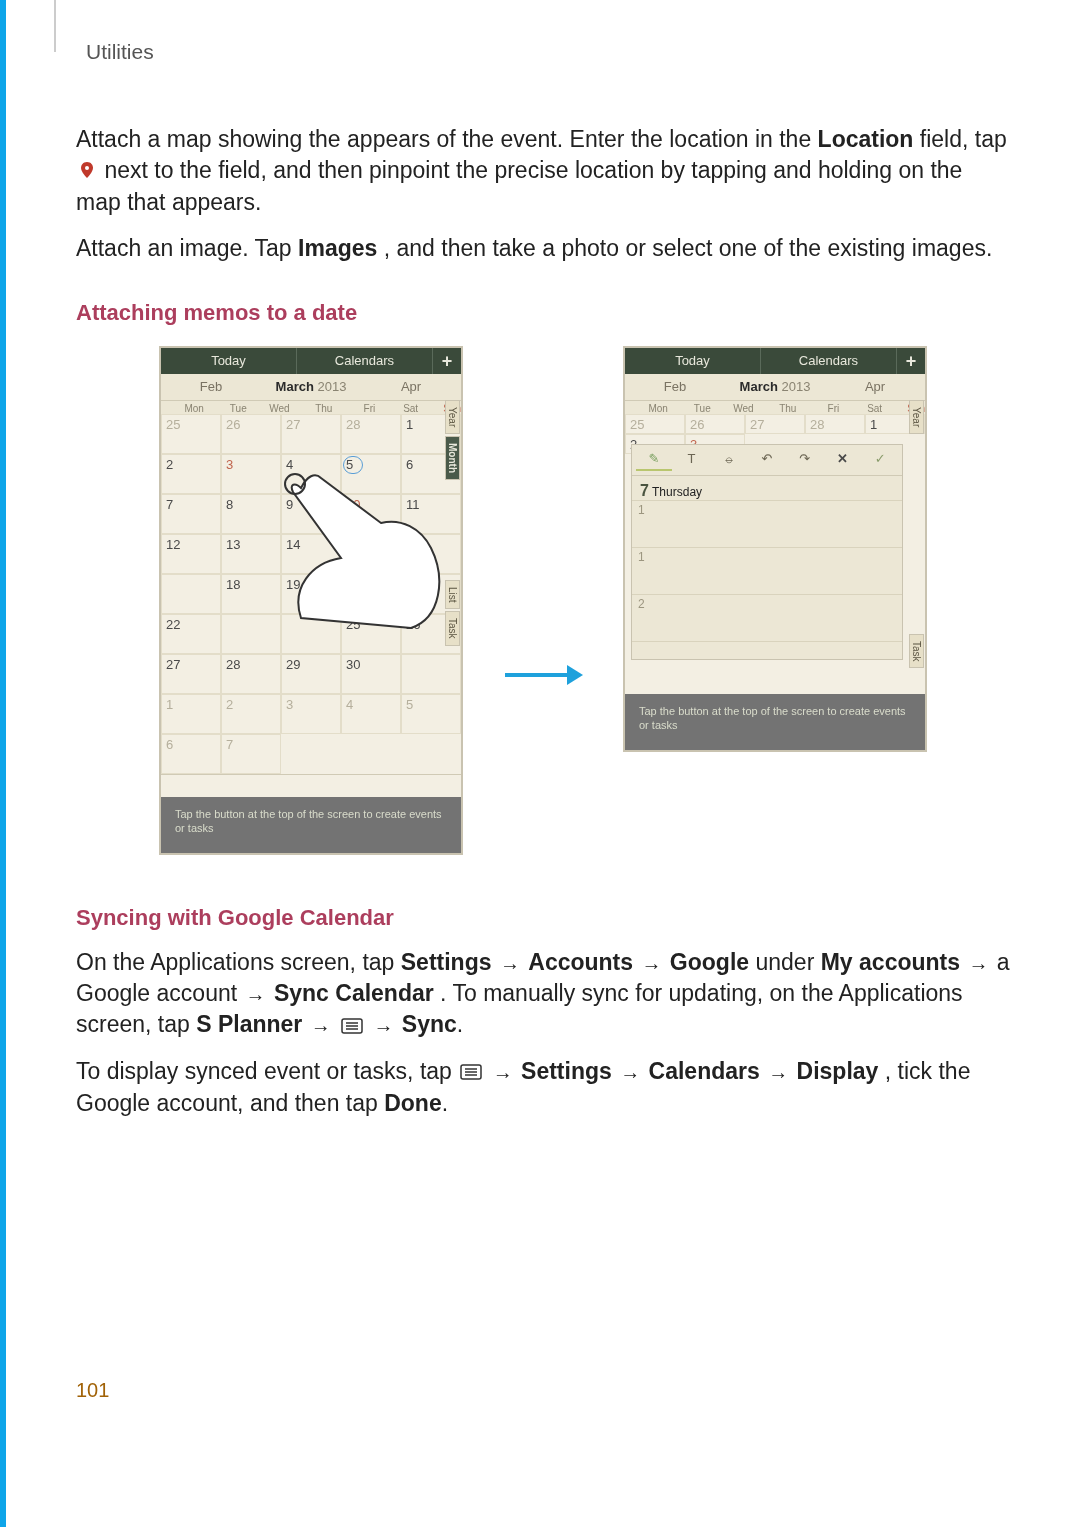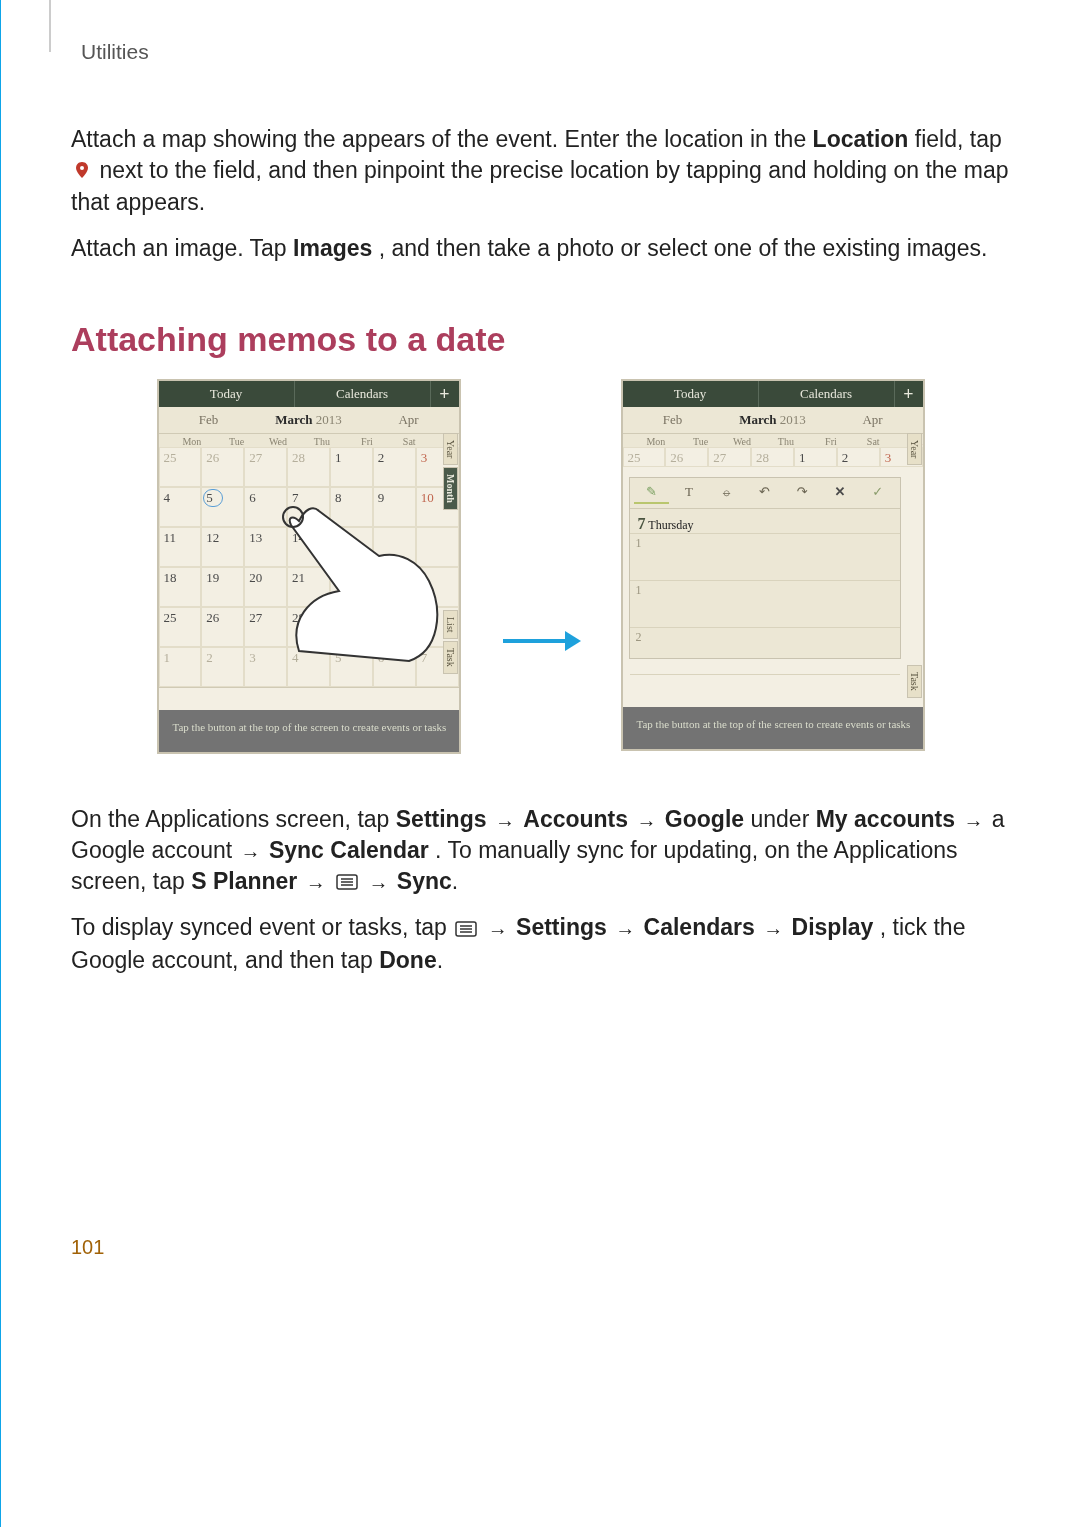--- a/index.html
+++ b/index.html
@@ -8,21 +8,21 @@
     background: #fff;
     font-family: "Segoe UI", "Helvetica Neue", Arial, sans-serif;
     color: #222;
   }
   .page {
     width: 1080px;
     min-height: 1527px;
     padding: 30px 70px 32px 70px;
     box-sizing: border-box;
     position: relative;
-    border-left: 1px solid #0ea5e9;
+    border-left: 6px solid #0ea5e9;
     margin-left: 0;
   }
   .header-rule {
     position: absolute;
     left: 48px;
     top: 0;
     width: 2px;
     height: 52px;
     background: #ccc;
   }
@@ -32,43 +32,42 @@
     margin: 10px 0 60px 10px;
   }
   .body-text {
     font-size: 23px;
     line-height: 1.35;
     margin: 0 0 14px 0;
     color: #222;
   }
   .body-text b { font-weight: 700; }
   .section-heading {
-    font-size: 34px;
+    font-size: 22px;
     font-weight: 700;
     color: #ac3e5d;
-    margin: 56px 0 16px 0;
+    margin: 36px 0 16px 0;
   }
   .inline-icon {
     display: inline-block;
     vertical-align: middle;
     margin: 0 2px;
   }
   .arrow-sym {
     font-size: 20px;
     padding: 0 2px;
   }
   
   .illus-wrap {
     display: flex;
     align-items: flex-start;
     justify-content: center;
     gap: 40px;
     margin: 20px auto 50px auto;
     width: 100%;
-    font-family: Liberation Serif, serif;
   }
   .phone {
     width: 300px;
     background: #f3efe3;
     border: 2px solid #c9c3b0;
     position: relative;
   }
   .phone .bar {
     display: flex;
     background: #3a4a3a;
@@ -100,21 +99,21 @@
     display: grid;
     grid-template-columns: repeat(7, 1fr);
     background: #ece7d5;
     font-size: 10px;
     color: #8a8472;
   }
   .phone .days-row > div { text-align: right; padding: 2px 0 0 0; }
   .phone .sun { color: #c0654e; }
   .cal-grid {
     display: grid;
-    grid-template-columns: repeat(7, 1fr);
+    grid-template-columns: repeat(5, 1fr);
     grid-auto-rows: 40px;
     background: #f3efe3;
   }
   .cal-grid > div {
     border: 1px solid #e3ddc9;
     font-size: 13px;
     color: #4a4a4a;
     padding: 2px 0 0 4px;
     box-sizing: border-box;
   }
@@ -381,20 +380,21 @@
         <div class="memo-lines">
           <div>1</div>
           <div>1</div>
           <div>2</div>
           <div></div>
         </div>
       </div>
     </div>
   </div>
 
+  <h2 class="section-heading">Syncing with Google Calendar</h2>
 
   <p class="body-text">
     <span>On the Applications screen, tap </span>
     <b>Settings</b>
     <span class="arrow-sym">→</span>
     <b>Accounts</b>
     <span class="arrow-sym">→</span>
     <b>Google</b>
     <span> under </span>
     <b>My accounts</b>

